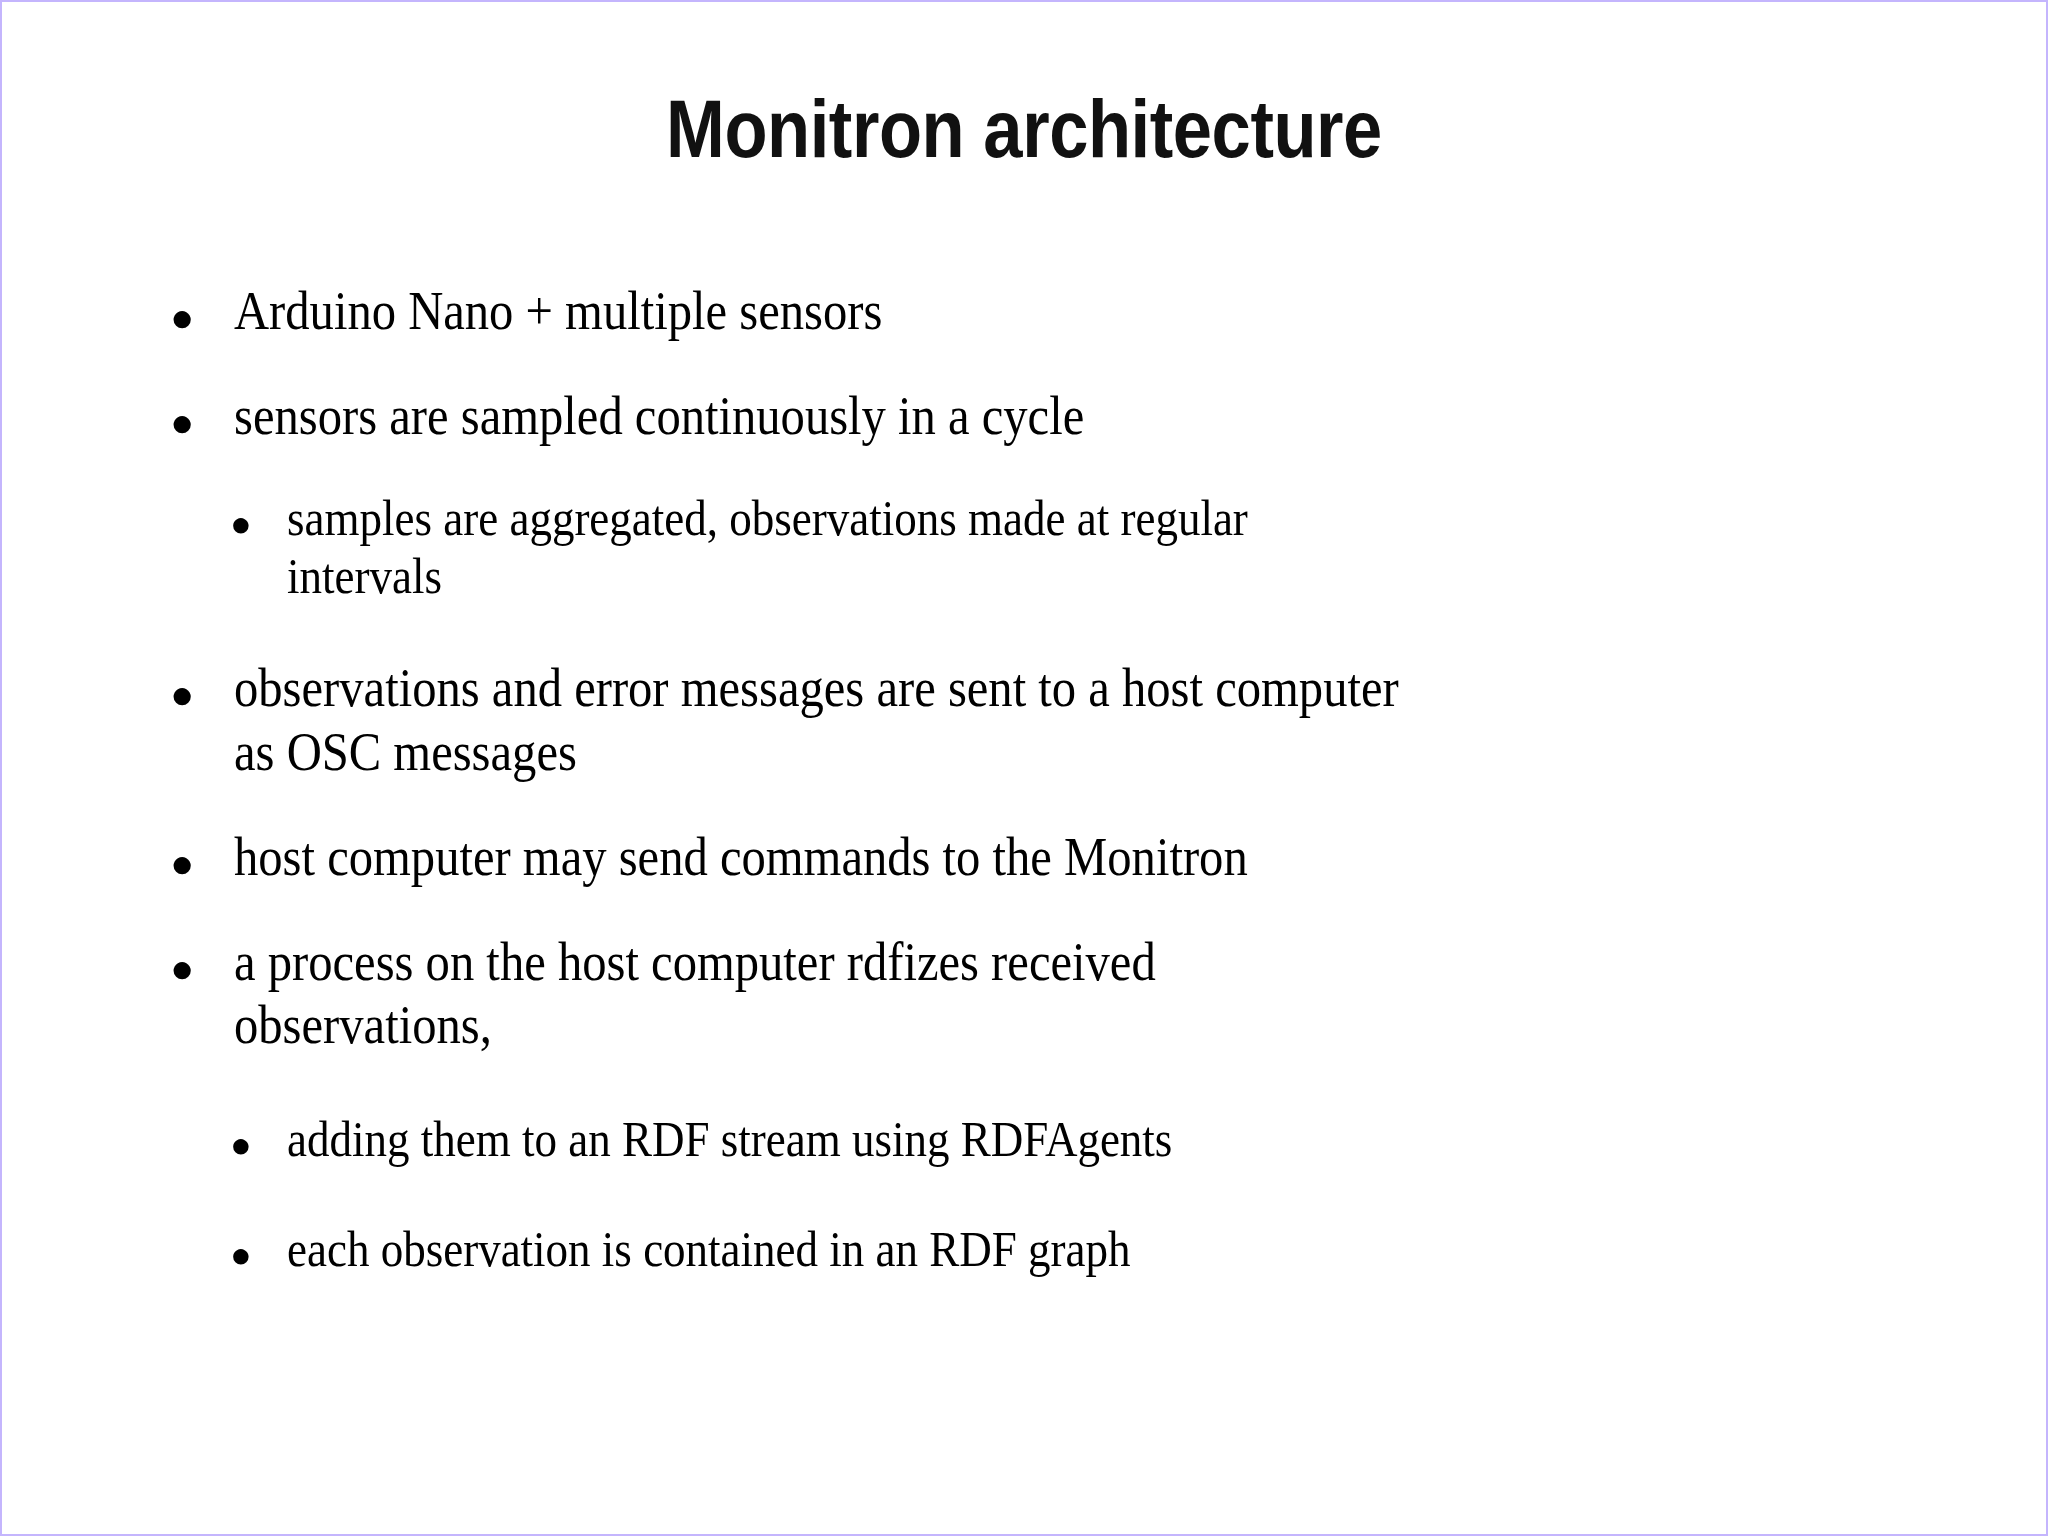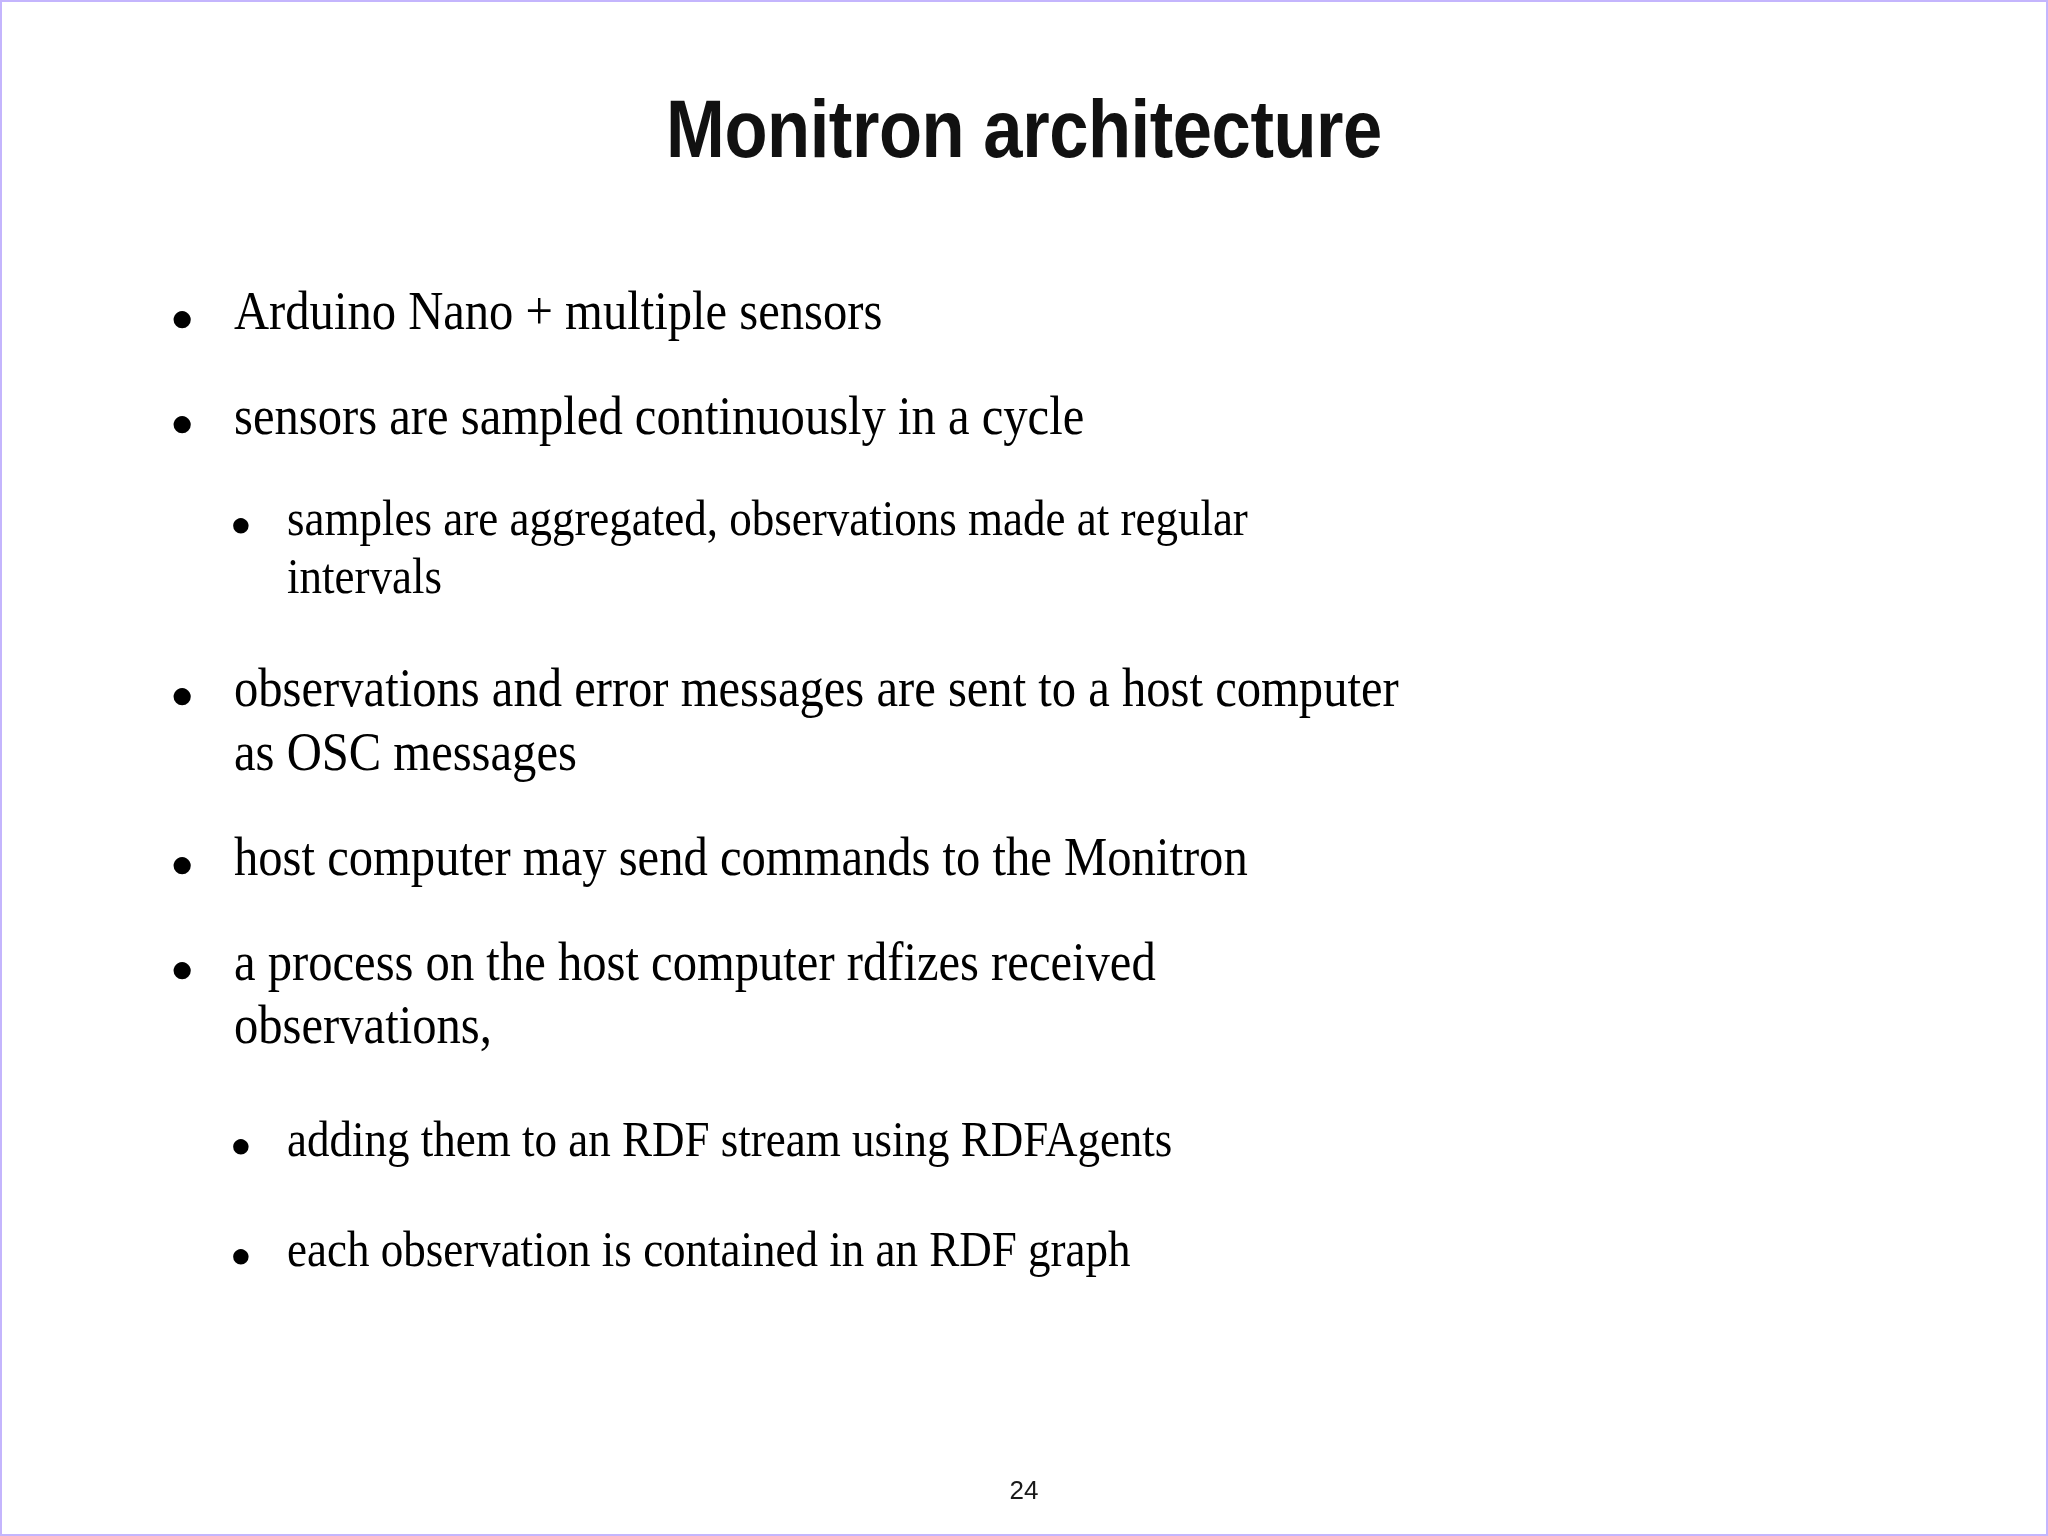--- a/index.html
+++ b/index.html
@@ -178,15 +178,14 @@
 
     <div class="spacer-md"></div>
 
     <div class="bullet-row lvl2">
       <span class="marker">●</span>
       <span class="text">each observation is contained in an RDF graph</span>
     </div>
 
   </div>
 
-  <div class="page-number">24</div>
 
 </div>
 
 </body></html>

